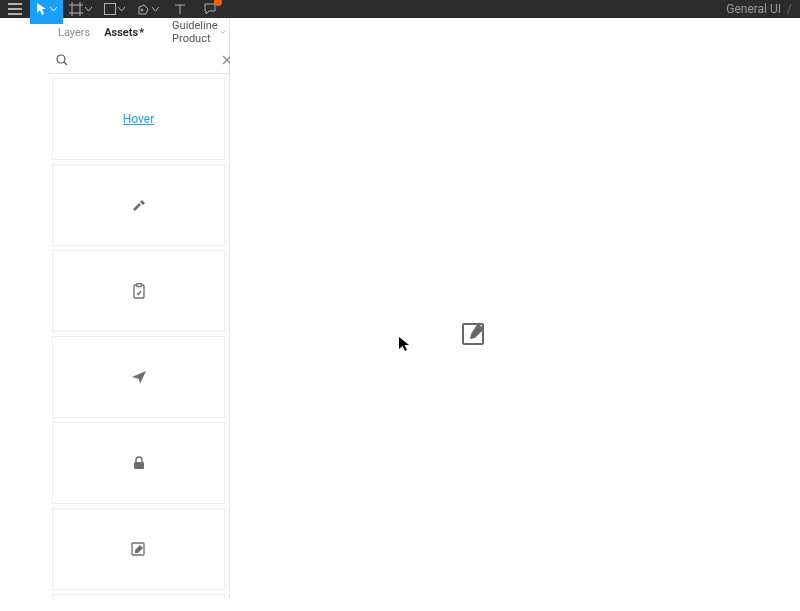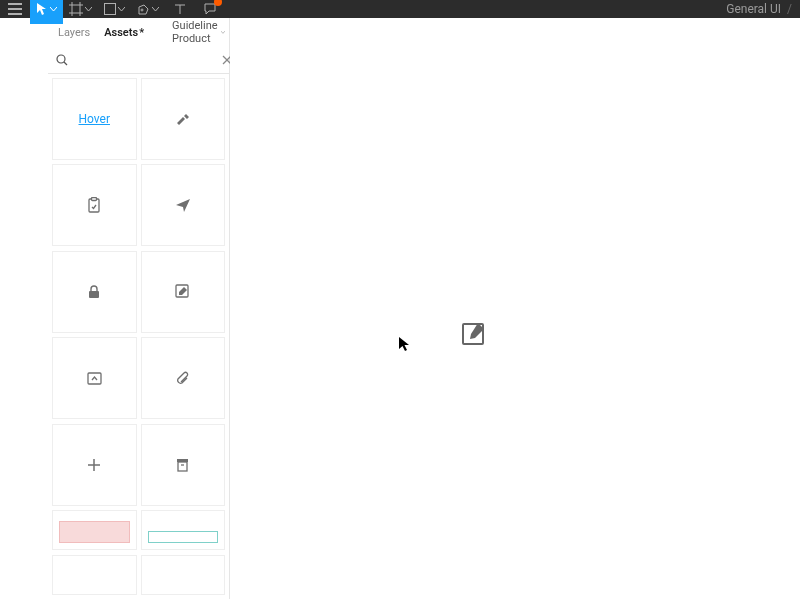--- a/index.html
+++ b/index.html
@@ -97,21 +97,21 @@
     cursor: pointer;
     color: #555;
   }
   .sicon.teal { color: #18a0fb; }
 
   .assets-grid {
     flex: 1;
     overflow: auto;
     padding: 4px;
     display: grid;
-    grid-template-columns: 1fr 1fr;
+    grid-template-columns: 1fr;
     gap: 4px;
   }
   .asset {
     height: 82px;
     border: 1px solid #eee;
     background: #fff;
     display: flex;
     align-items: center;
     justify-content: center;
     cursor: pointer;

